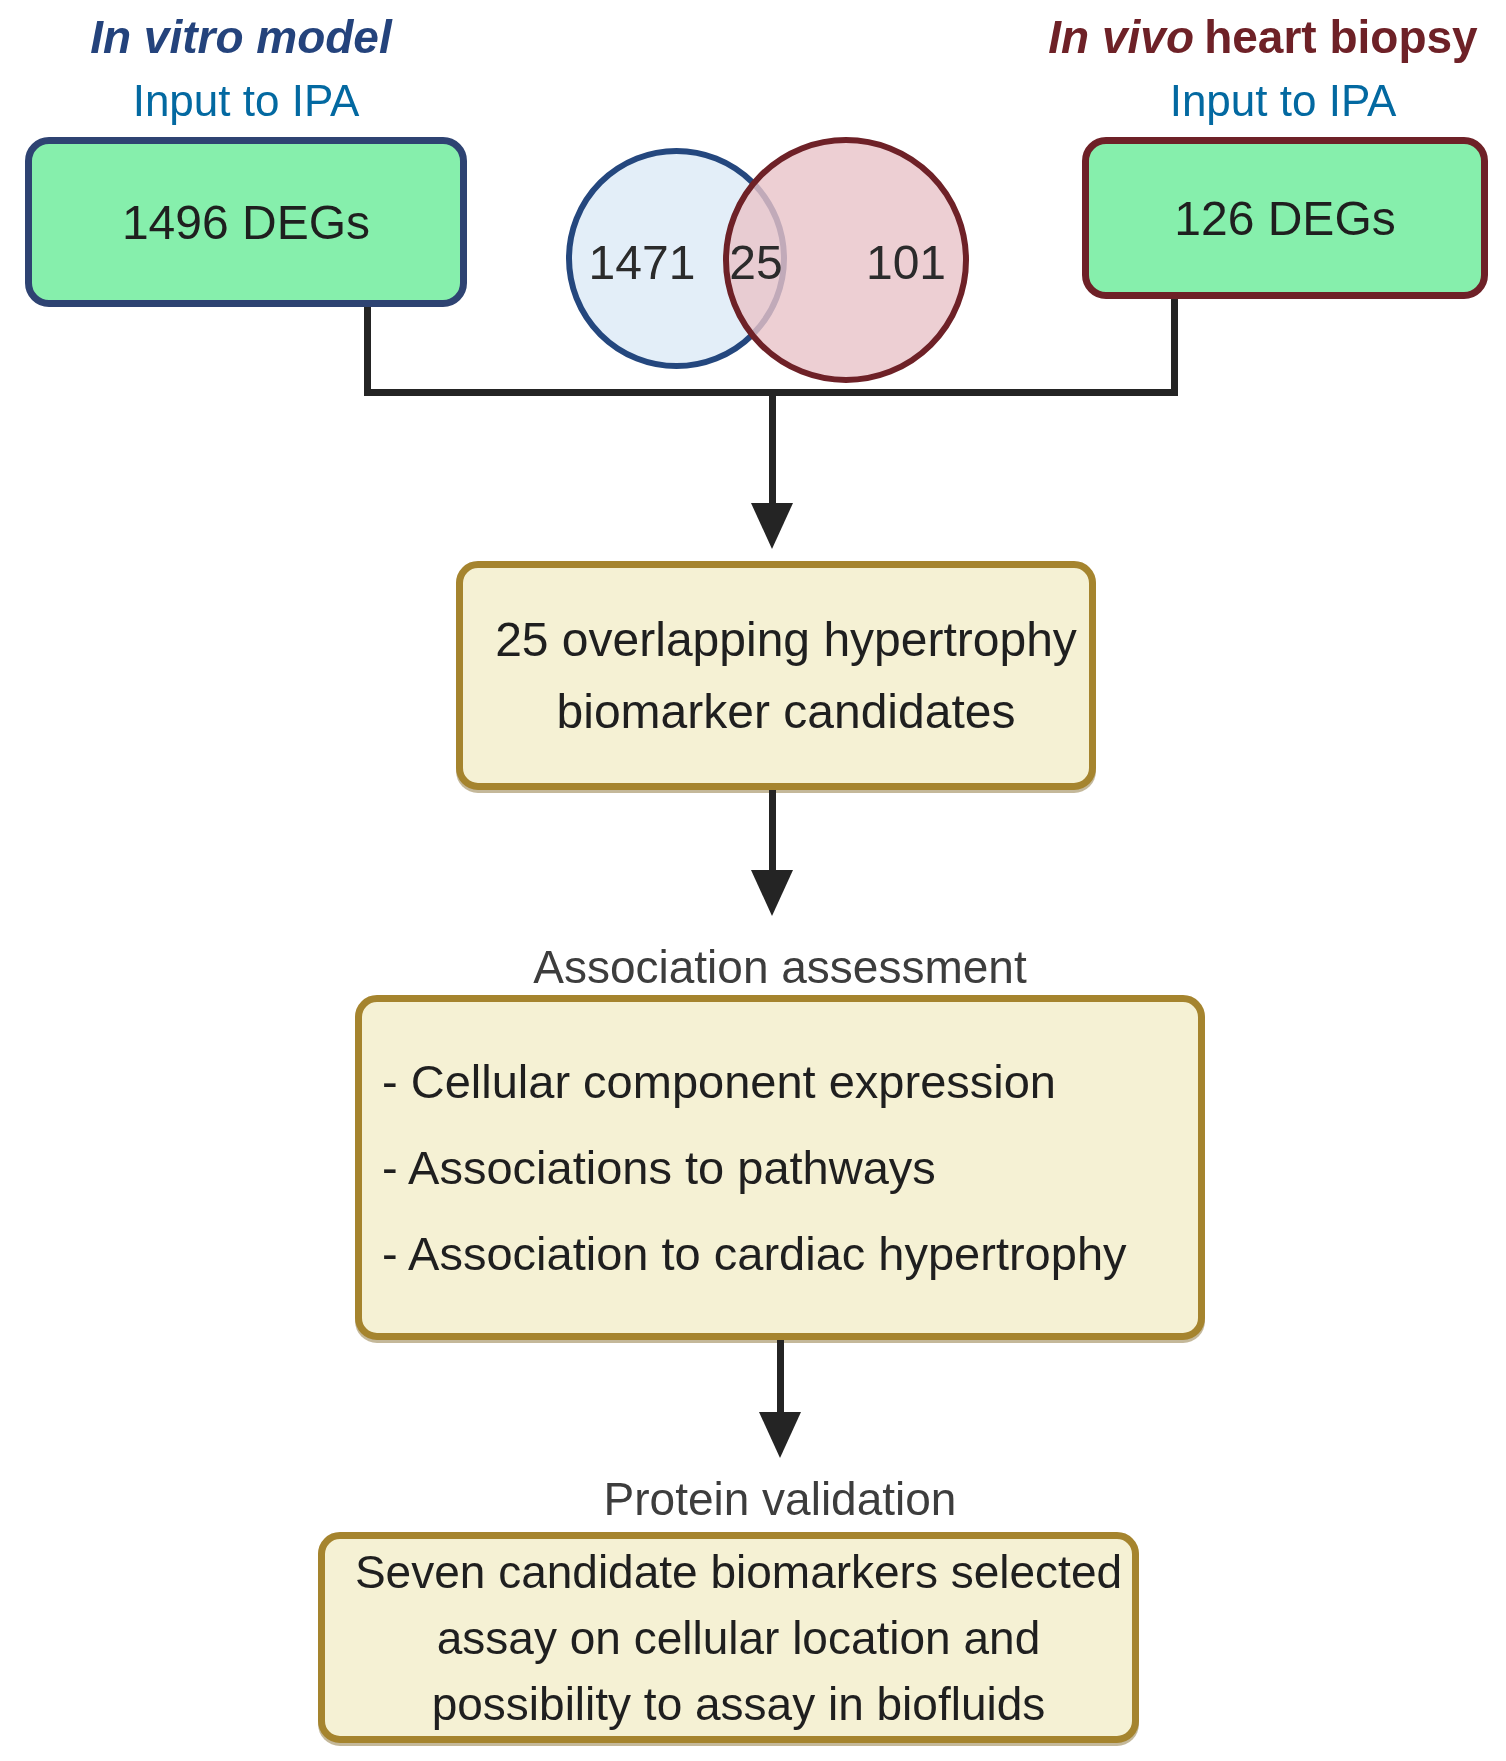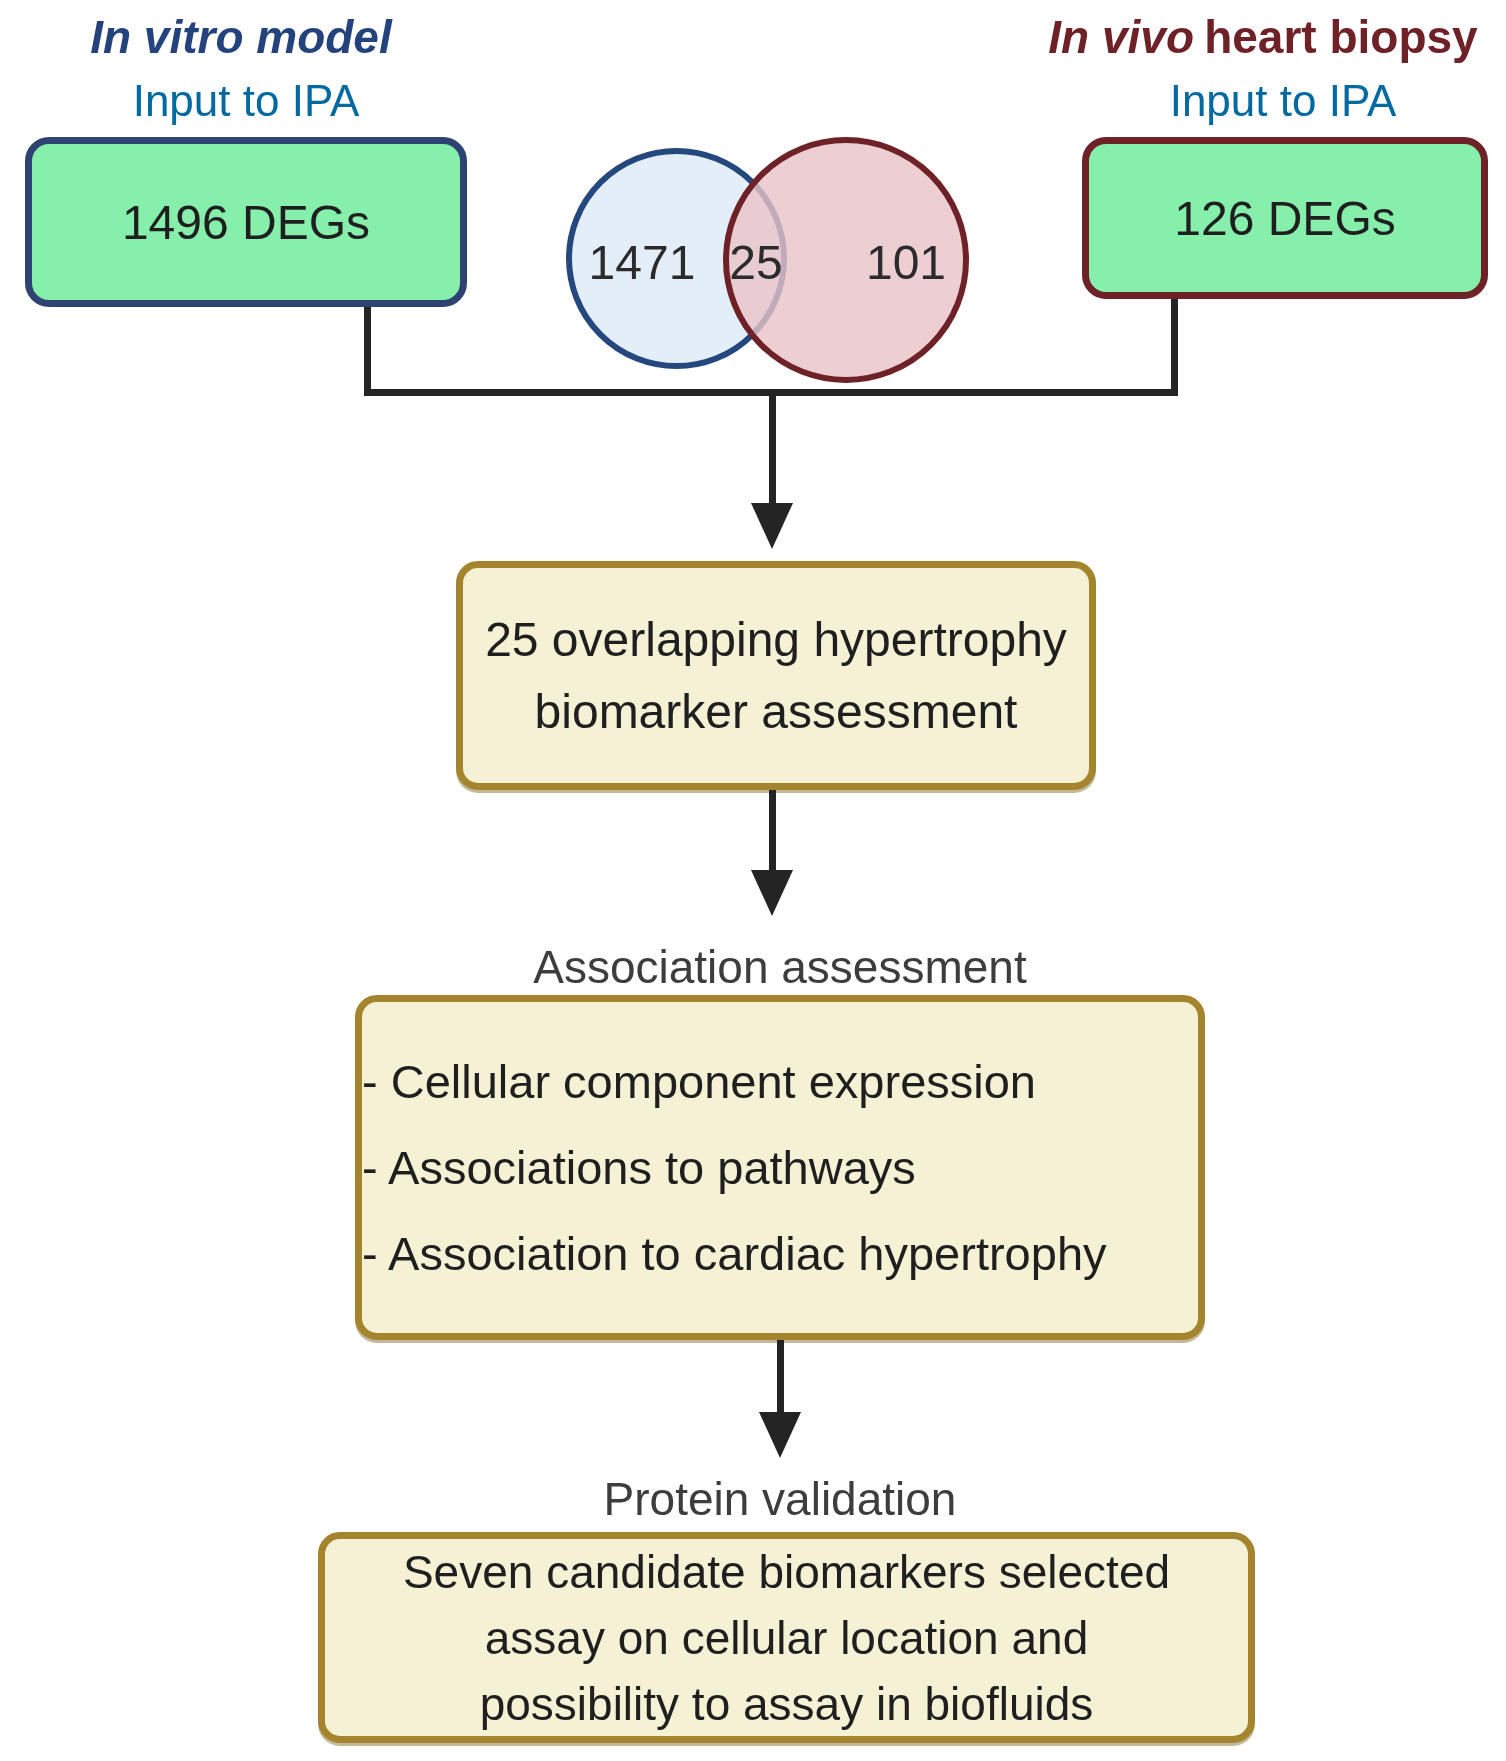--- a/index.html
+++ b/index.html
@@ -19,21 +19,21 @@
   .deg-box.red{border-color:#6e2127;}
   .venn-circle{border-radius:50%;box-sizing:border-box;}
   .venn-num{font-size:48px;color:#2b2b2b;text-align:center;transform:translate(-50%,-50%);white-space:nowrap;}
   .line{background:#242424;}
   .arrow-head{width:0;height:0;border-left:21px solid transparent;border-right:21px solid transparent;border-top:46px solid #242424;}
   .stage-box{
     background:#f5f1d4;border:7px solid #a5842e;border-radius:22px;box-sizing:border-box;
     display:flex;flex-direction:column;justify-content:center;color:#1f1f1f;
     box-shadow:0 3px 0 rgba(125,98,30,0.45);
   }
-  .stage-box .ln{font-size:48px;line-height:72px;text-align:center;}
+  .stage-box .ln{font-size:48px;line-height:72px;text-align:center;padding-left:20px;}
   .stage-box.bullets .ln{font-size:47px;line-height:86px;text-align:left;}
   .stage-box.tight .ln{font-size:46px;line-height:66px;text-align:center;}
   .stage-label{font-size:46px;color:#3d3d3d;text-align:center;}
 </style>
 </head>
 <body>
 
 <div class="canvas">
 
   <div class="abs branch-title" style="left:30px;top:10px;width:432px;color:#24437c;">
@@ -64,36 +64,36 @@
 
   <div class="abs line" style="left:364px;top:307px;width:7px;height:89px;"></div>
   <div class="abs line" style="left:1171px;top:299px;width:7px;height:97px;"></div>
   <div class="abs line" style="left:364px;top:389px;width:814px;height:7px;"></div>
 
   <div class="abs line" style="left:769px;top:396px;width:7px;height:108px;"></div>
   <div class="abs arrow-head" style="left:751px;top:503px;"></div>
 
   <div class="abs stage-box" style="left:456px;top:561px;width:640px;height:229px;">
     <div class="ln">25 overlapping hypertrophy</div>
-    <div class="ln">biomarker assessment</div>
+    <div class="ln">biomarker candidates</div>
   </div>
 
   <div class="abs line" style="left:769px;top:790px;width:7px;height:82px;"></div>
   <div class="abs arrow-head" style="left:751px;top:870px;"></div>
 
   <div class="abs stage-label" style="left:430px;top:940px;width:700px;">Association assessment</div>
   <div class="abs stage-box bullets" style="left:355px;top:995px;width:850px;height:345px;">
     <div class="ln">- Cellular component expression</div>
     <div class="ln">- Associations to pathways</div>
     <div class="ln">- Association to cardiac hypertrophy</div>
   </div>
 
   <div class="abs line" style="left:777px;top:1340px;width:7px;height:74px;"></div>
   <div class="abs arrow-head" style="left:759px;top:1412px;"></div>
 
   <div class="abs stage-label" style="left:430px;top:1472px;width:700px;">Protein validation</div>
-  <div class="abs stage-box tight" style="left:318px;top:1532px;width:937px;height:211px;">
+  <div class="abs stage-box tight" style="left:318px;top:1532px;width:821px;height:211px;">
     <div class="ln">Seven candidate biomarkers selected</div>
     <div class="ln">assay on cellular location and</div>
     <div class="ln">possibility to assay in biofluids</div>
   </div>
 
 </div>
 
 </body></html>

